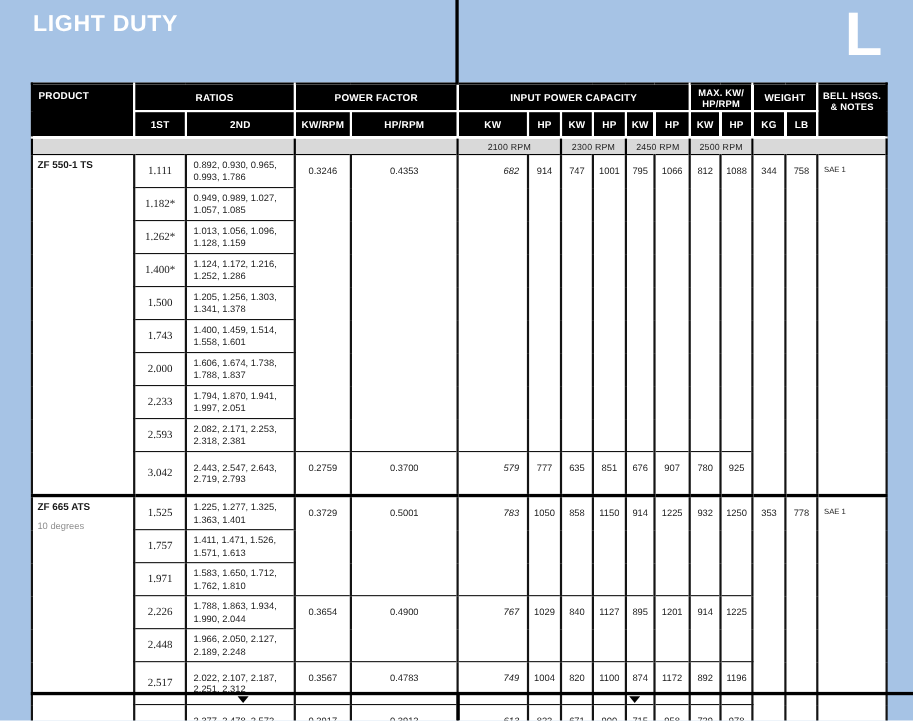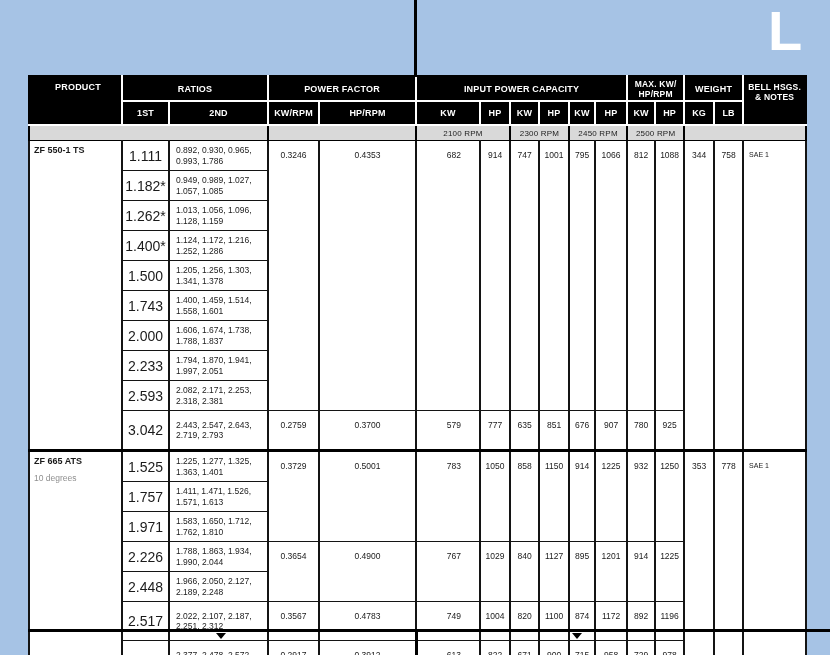--- a/index.html
+++ b/index.html
@@ -25,53 +25,54 @@
 
   thead td {
     background:#000; color:#fff; border:2px solid #fff;
     font-weight:bold; font-size:9px; letter-spacing:0.2px;
     text-align:center; vertical-align:middle; padding:0;
   }
   tr.hA { height:25px; } tr.hB { height:24px; }
   .bt { border-top-color:#000 !important; }
   .bl { border-left-color:#000 !important; }
   .br { border-right-color:#000 !important; }
-  .th-product { text-align:center; vertical-align:top; padding:5px 0 0 5px; }
+  .th-product { text-align:left; vertical-align:top; padding:5px 0 0 5px; }
   .th-max, .th-bell { white-space:pre-line; line-height:10px; font-size:8.5px; }
   .th-bell { vertical-align:top; padding-top:5px; }
 
   tr.hC td {
     background:#d9d9d9; height:14px;
     border-top:2px solid #fff; border-bottom:1px solid #000;
     border-left:2px solid #000; border-right:2px solid #000;
     font-size:8px; font-weight:normal; color:#222; text-align:center; padding:0;
   }
 
   tbody td {
     border:solid #141414; border-width:1px 2px;
     font-size:9px; color:#1a1a1a; text-align:center; vertical-align:middle;
     padding:0; height:29px; background:#fff;
   }
   tbody tr { height:29px; }
-  td.r1 { font-size:14px; }
+  td.r1 { font-size:10px;font-family:Liberation Serif, serif; }
   td.r2 { text-align:left; padding-left:6px; white-space:pre-line; line-height:10.5px; font-size:8.5px; }
   td.pn { text-align:left; vertical-align:top; padding:4px 12px 0 4px; font-weight:bold; font-size:9px; line-height:11px; }
   .pn-sub { font-weight:normal; color:#8f8f8f; font-size:8.5px; margin-top:6px; }
   td.pf, td.v, td.kgv, td.lbv { vertical-align:top; padding-top:9px; font-size:8.5px; }
-  td.v0 { text-align:right; padding-right:18px; }
+  td.v0 { text-align:right; padding-right:7px;font-style:italic; }
   td.bell { vertical-align:top; text-align:left; padding:10px 0 0 5px; font-size:7px; }
   tr.grp td { border-top-width:3px; border-top-color:#000; }
   tr.lastrow td { border-bottom-width:0; }
 </style>
 </head>
 <body>
 
 <div class="panel"></div>
 
 <div class="title">
+  <div>LIGHT DUTY</div>
 </div>
 <div class="letter">L</div>
 
 <table class="spec">
   <colgroup>
     <col style="width:93px">
       <col style="width:47px">
       <col style="width:99px">
     <col style="width:51px">
       <col style="width:97px">

